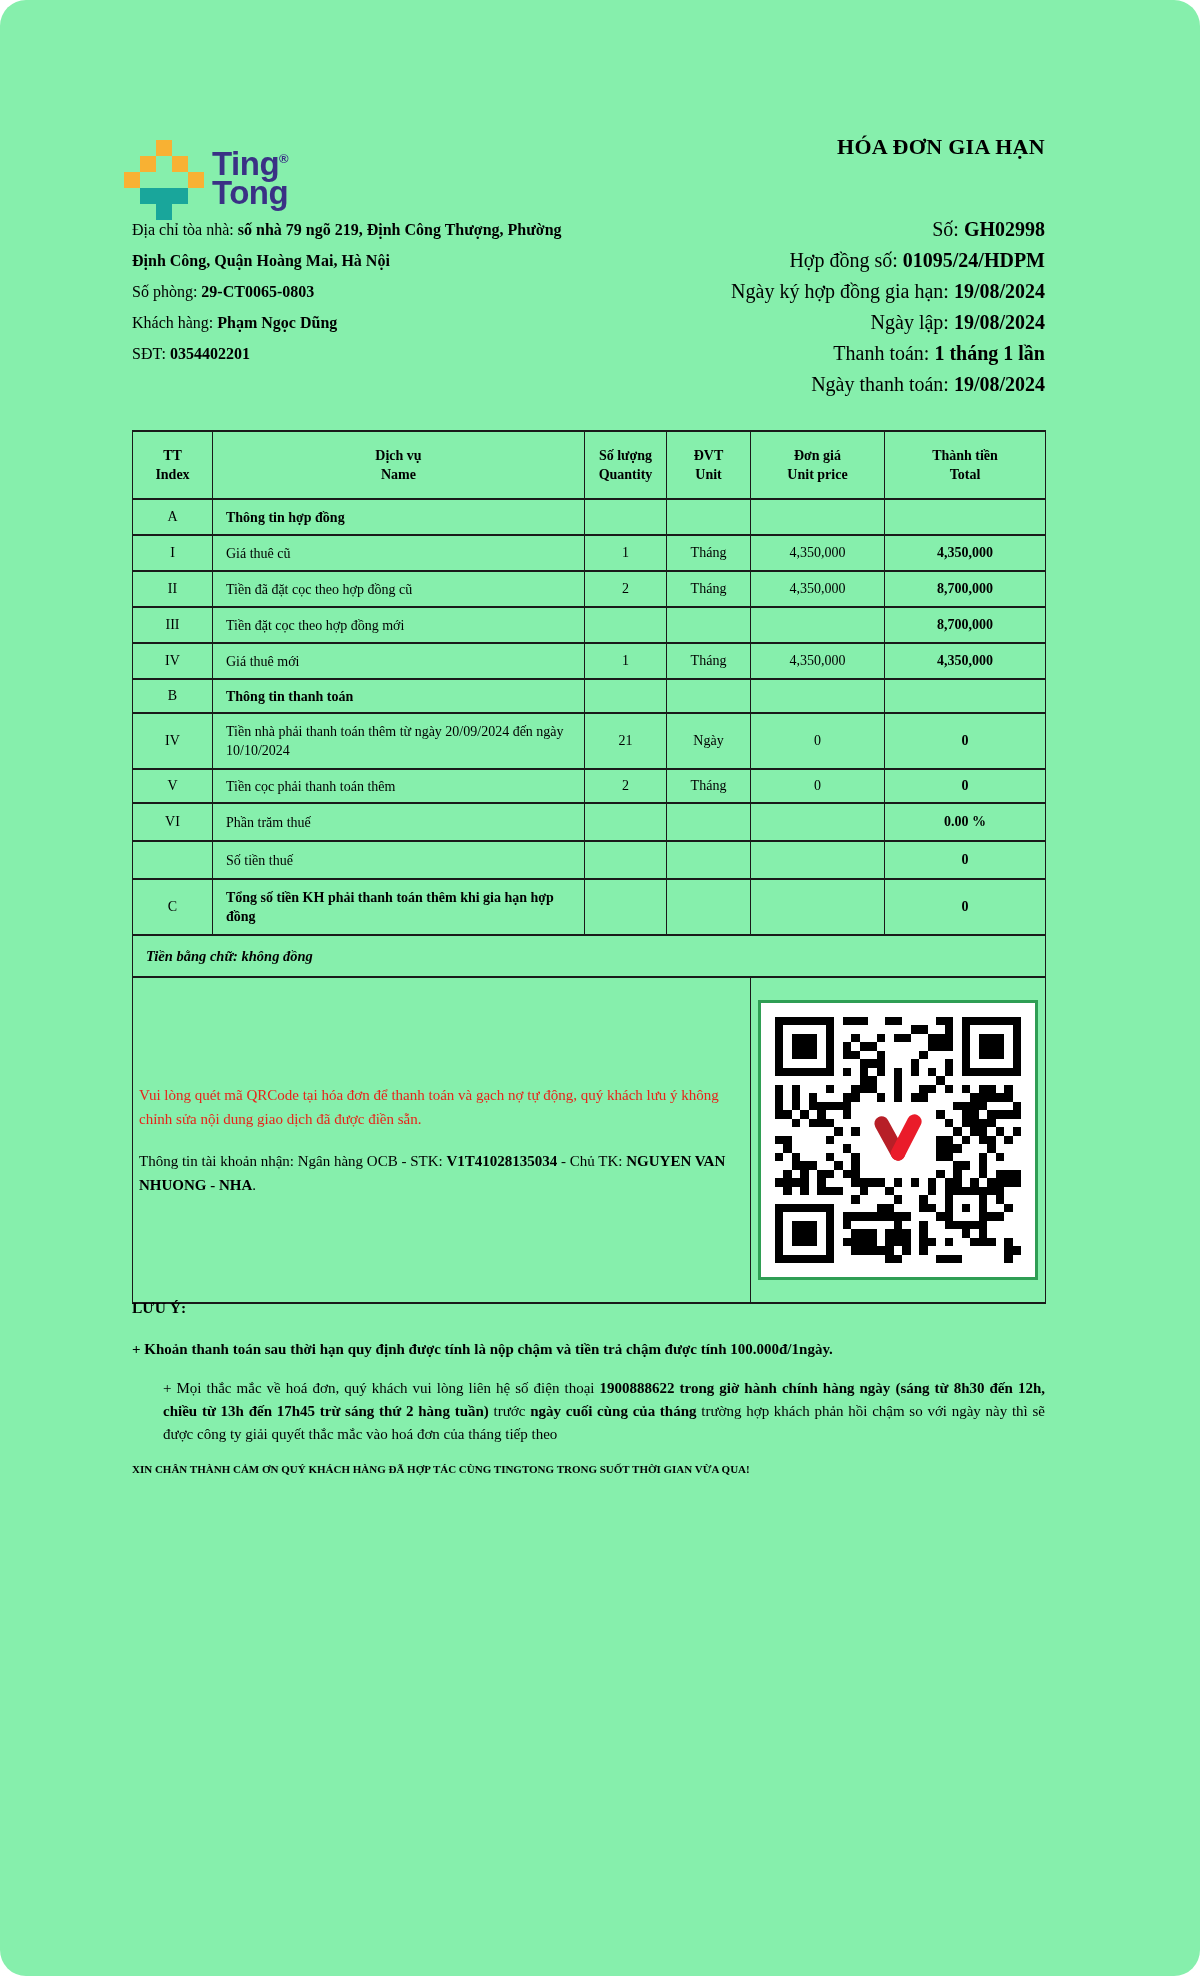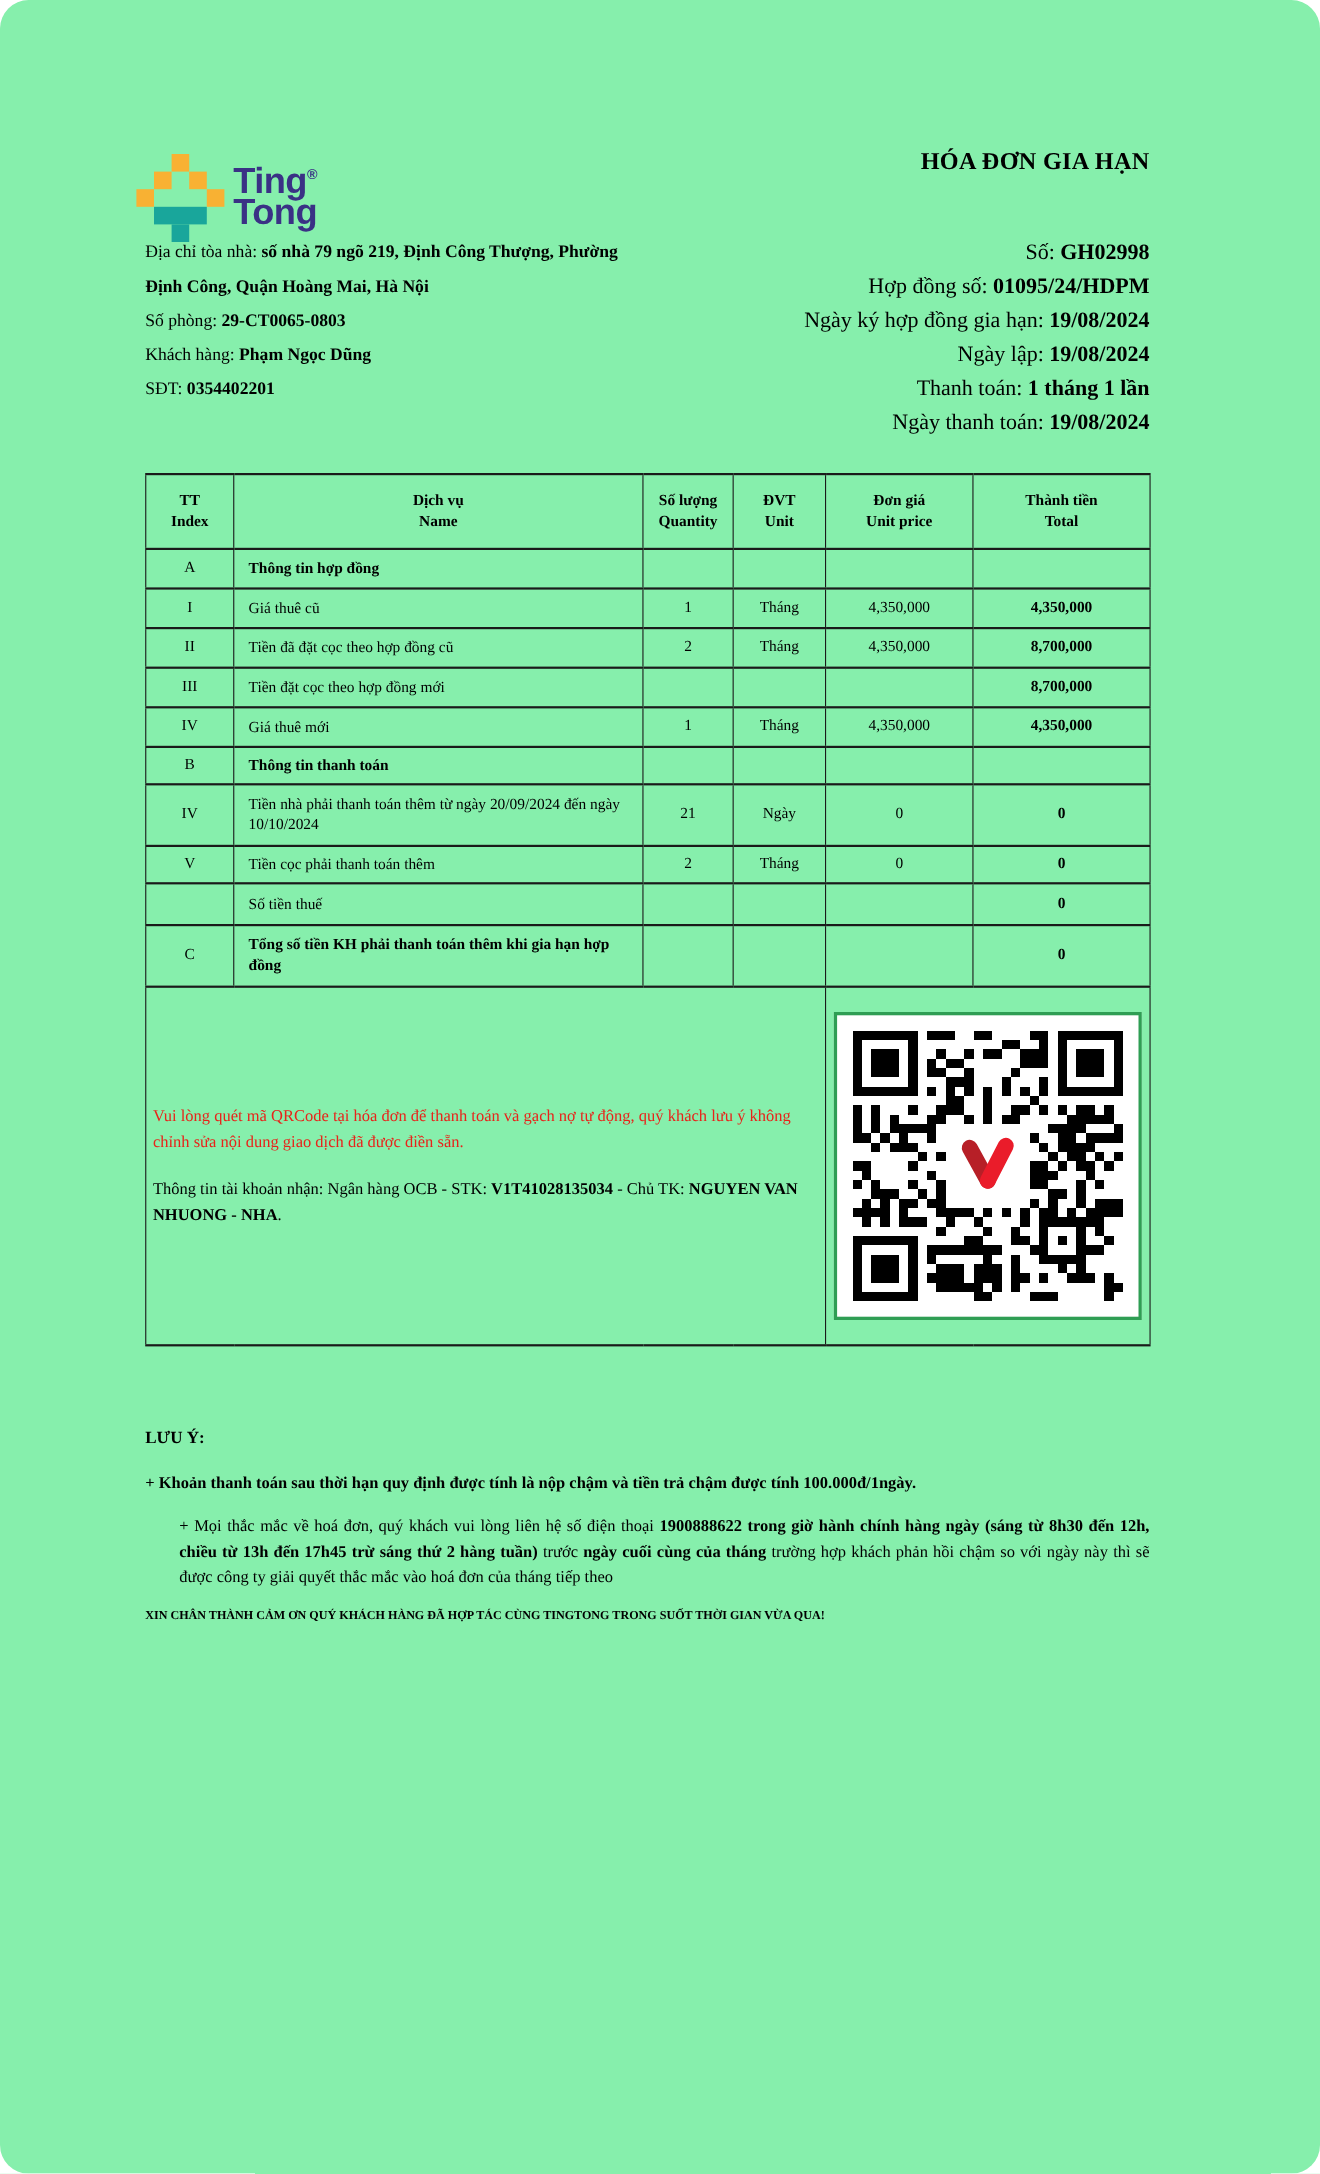--- a/index.html
+++ b/index.html
@@ -204,34 +204,45 @@
         </tr>
         <tr class="r h-b">
           <td class="c-tt">V</td>
           <td class="c-name">Tiền cọc phải thanh toán thêm</td>
           <td class="c-qty">2</td>
           <td class="c-unit">Tháng</td>
           <td class="c-price">0</td>
           <td class="c-total">0</td>
         </tr>
         <tr class="r h-vi">
+          <td class="c-tt">VI</td>
+          <td class="c-name">Phần trăm thuế</td>
+          <td class="c-qty"></td>
+          <td class="c-unit"></td>
+          <td class="c-price"></td>
+          <td class="c-total">0.00 %</td>
+        </tr>
+        <tr class="r h-vi">
           <td class="c-tt"></td>
           <td class="c-name">Số tiền thuế</td>
           <td class="c-qty"></td>
           <td class="c-unit"></td>
           <td class="c-price"></td>
           <td class="c-total">0</td>
         </tr>
         <tr class="r h-two grand">
           <td class="c-tt">C</td>
           <td class="c-name">Tổng số tiền KH phải thanh toán thêm khi gia hạn hợp đồng</td>
           <td class="c-qty"></td>
           <td class="c-unit"></td>
           <td class="c-price"></td>
           <td class="c-total">0</td>
+        </tr>
+        <tr class="words">
+          <td colspan="6">Tiền bằng chữ: không đồng</td>
         </tr>
         <tr class="qr-row">
           <td class="qr-text" colspan="4">
             <p class="red-note">Vui lòng quét mã QRCode tại hóa đơn để thanh toán và gạch nợ tự động, quý khách lưu ý không chỉnh sửa nội dung giao dịch đã được điền sẵn.</p>
             <p class="account-note">
               <span>Thông tin tài khoản nhận: Ngân hàng OCB - STK: </span><span class="b">V1T41028135034</span><span> - Chủ TK: </span><span class="b">NGUYEN VAN NHUONG - NHA</span><span>.</span>
             </p>
           </td>
           <td class="qr-cell" colspan="2">
             <div class="qr-frame">

